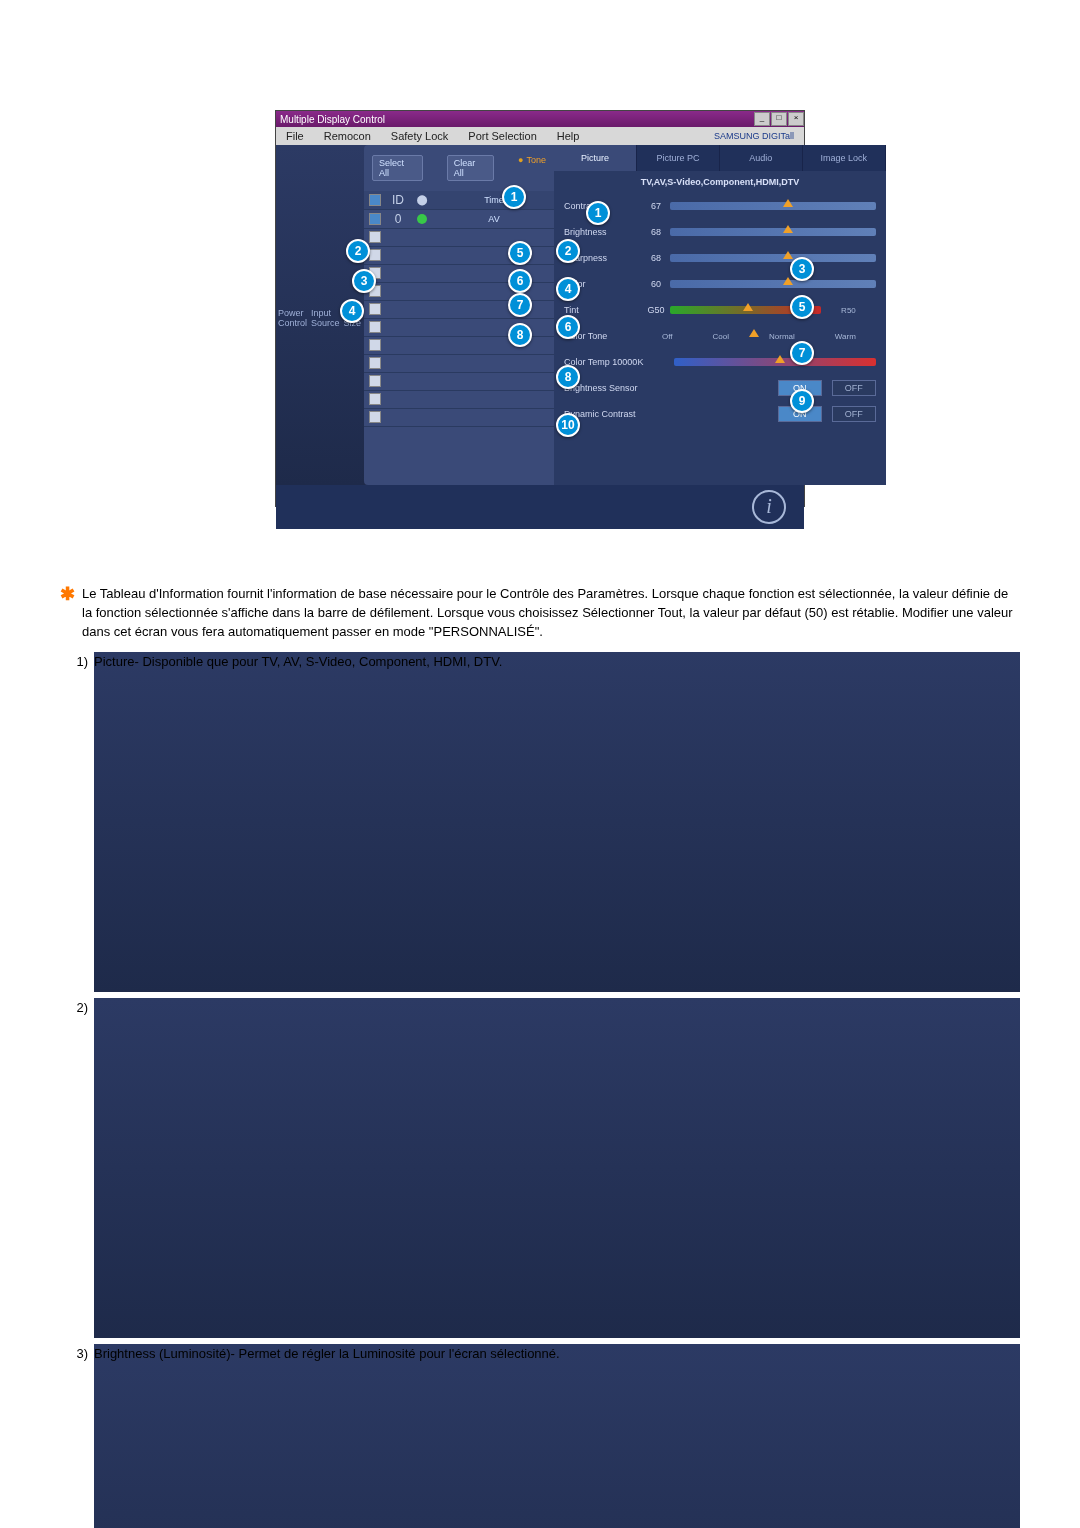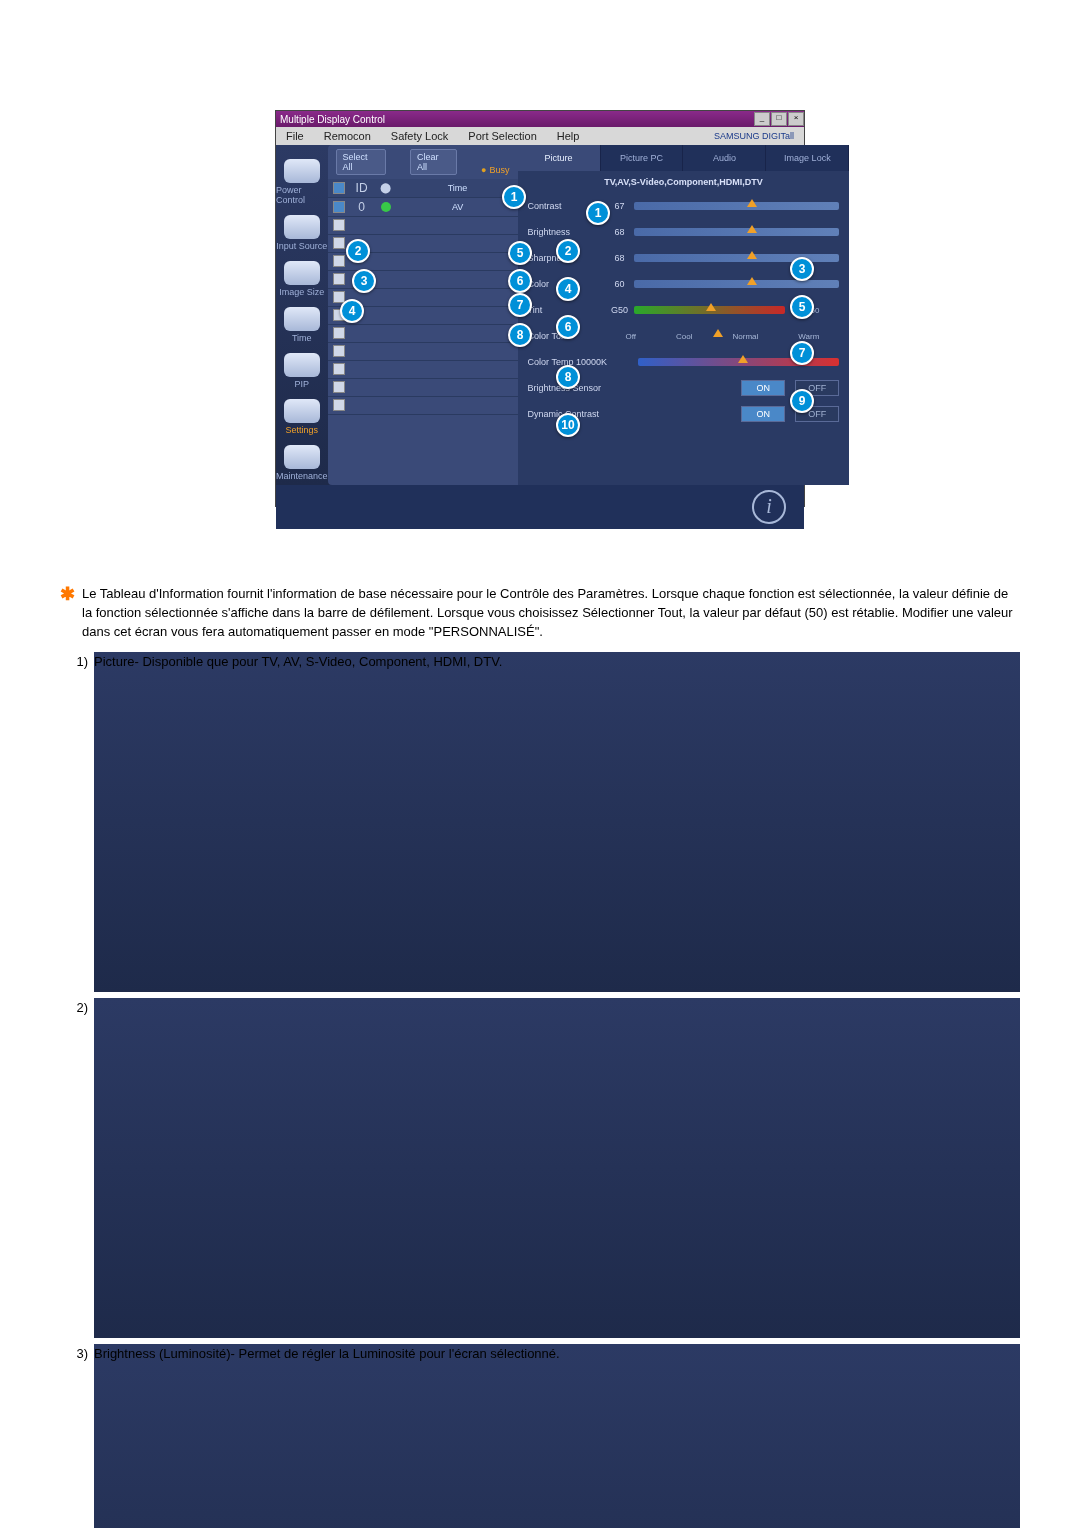--- a/index.html
+++ b/index.html
@@ -5,26 +5,26 @@
 html,body{margin:0;padding:0;background:#fff;font-family:Arial,Helvetica,sans-serif;font-size:13px;color:#000}
 .page{width:1080px;min-height:1528px;padding:50px 60px 40px 60px;box-sizing:border-box}
 .screenshot{width:528px;height:395px;margin:60px auto 60px auto;background:#2a3860;border:1px solid #444;position:relative;font-size:10px;color:#c4d0e8}
 .titlebar{height:16px;background:linear-gradient(to bottom,#8a2a8a,#6a1a6a);color:#fff;padding-left:4px;display:flex;align-items:center;font-size:10px}
 .titlebar .win-btns{margin-left:auto;display:flex}
 .titlebar .win-btns span{width:14px;height:12px;background:#ccc;margin-left:1px;border:1px solid #888;font-size:8px;text-align:center;color:#000;line-height:10px}
 .menubar{height:18px;background:#d8d8d8;display:flex;align-items:center;font-size:11px;color:#222}
 .menubar span{padding:0 10px}
 .samsung{margin-left:auto;padding-right:8px;font-size:9px;color:#1a3a8a;}
 .body{display:flex;height:340px;background:linear-gradient(to bottom,#2c3a64,#1e2a4a)}
-.sidebar{width:88px;display:flex;flex-direction:column;align-items:center;padding-top:10px;gap:2px}
+.sidebar{width:88px;display:flex;align-items:center;padding-top:10px;gap:2px}
 .sidebar .icn{width:36px;height:28px;background:linear-gradient(to bottom,#e0e8f8,#a8b8d8);border-radius:6px;margin-top:4px}
 .sidebar .lbl{font-size:9px;color:#9fb0d8;margin-bottom:4px}
 .sidebar .lbl.sel{color:#f0a028}
 .mid{flex:0 0 190px;background:#3a4a78;border-radius:4px 0 0 4px}
-.mid-hdr{display:flex;gap:24px;padding:4px 8px;align-items:flex-end}
+.mid-hdr{display:flex;gap:24px;padding:10px 8px;align-items:flex-start}
 .btn-small{background:#4a5a88;color:#cfe0ff;font-size:9px;padding:2px 6px;border:1px solid #6a7aa8;border-radius:2px}
 .busy{margin-left:auto;font-size:9px;color:#f0a028}
 .busy::before{content:"●";color:#e0a020;margin-right:3px}
 .tbl{width:100%}
 .tbl .row{display:flex;height:18px;align-items:center}
 .tbl .row>div{border-bottom:1px solid #2a3a60;height:100%;display:flex;align-items:center;justify-content:center}
 .c1{width:22px}
 .c2{width:24px;font-size:12px}
 .c3{width:24px}
 .c4{flex:1;font-size:9px;color:#cfe0ff}
@@ -97,21 +97,21 @@
       <div class="lbl">PIP</div>
       <div class="icn"></div>
       <div class="lbl sel">Settings</div>
       <div class="icn"></div>
       <div class="lbl">Maintenance</div>
     </div>
     <div class="mid">
       <div class="mid-hdr">
         <span class="btn-small">Select All</span>
         <span class="btn-small">Clear All</span>
-        <span class="busy">Busy</span>
+        <span class="busy">Tone</span>
       </div>
       <div class="tbl">
         <div class="row" style="border-bottom:1px solid #5a6a98;background:#344470">
           <div class="c1">
                 <span class="chk" style="background:#4a88c8"></span>
               </div>
           <div class="c2">ID</div>
           <div class="c3">⬤</div>
           <div class="c4">Time</div>
         </div>

